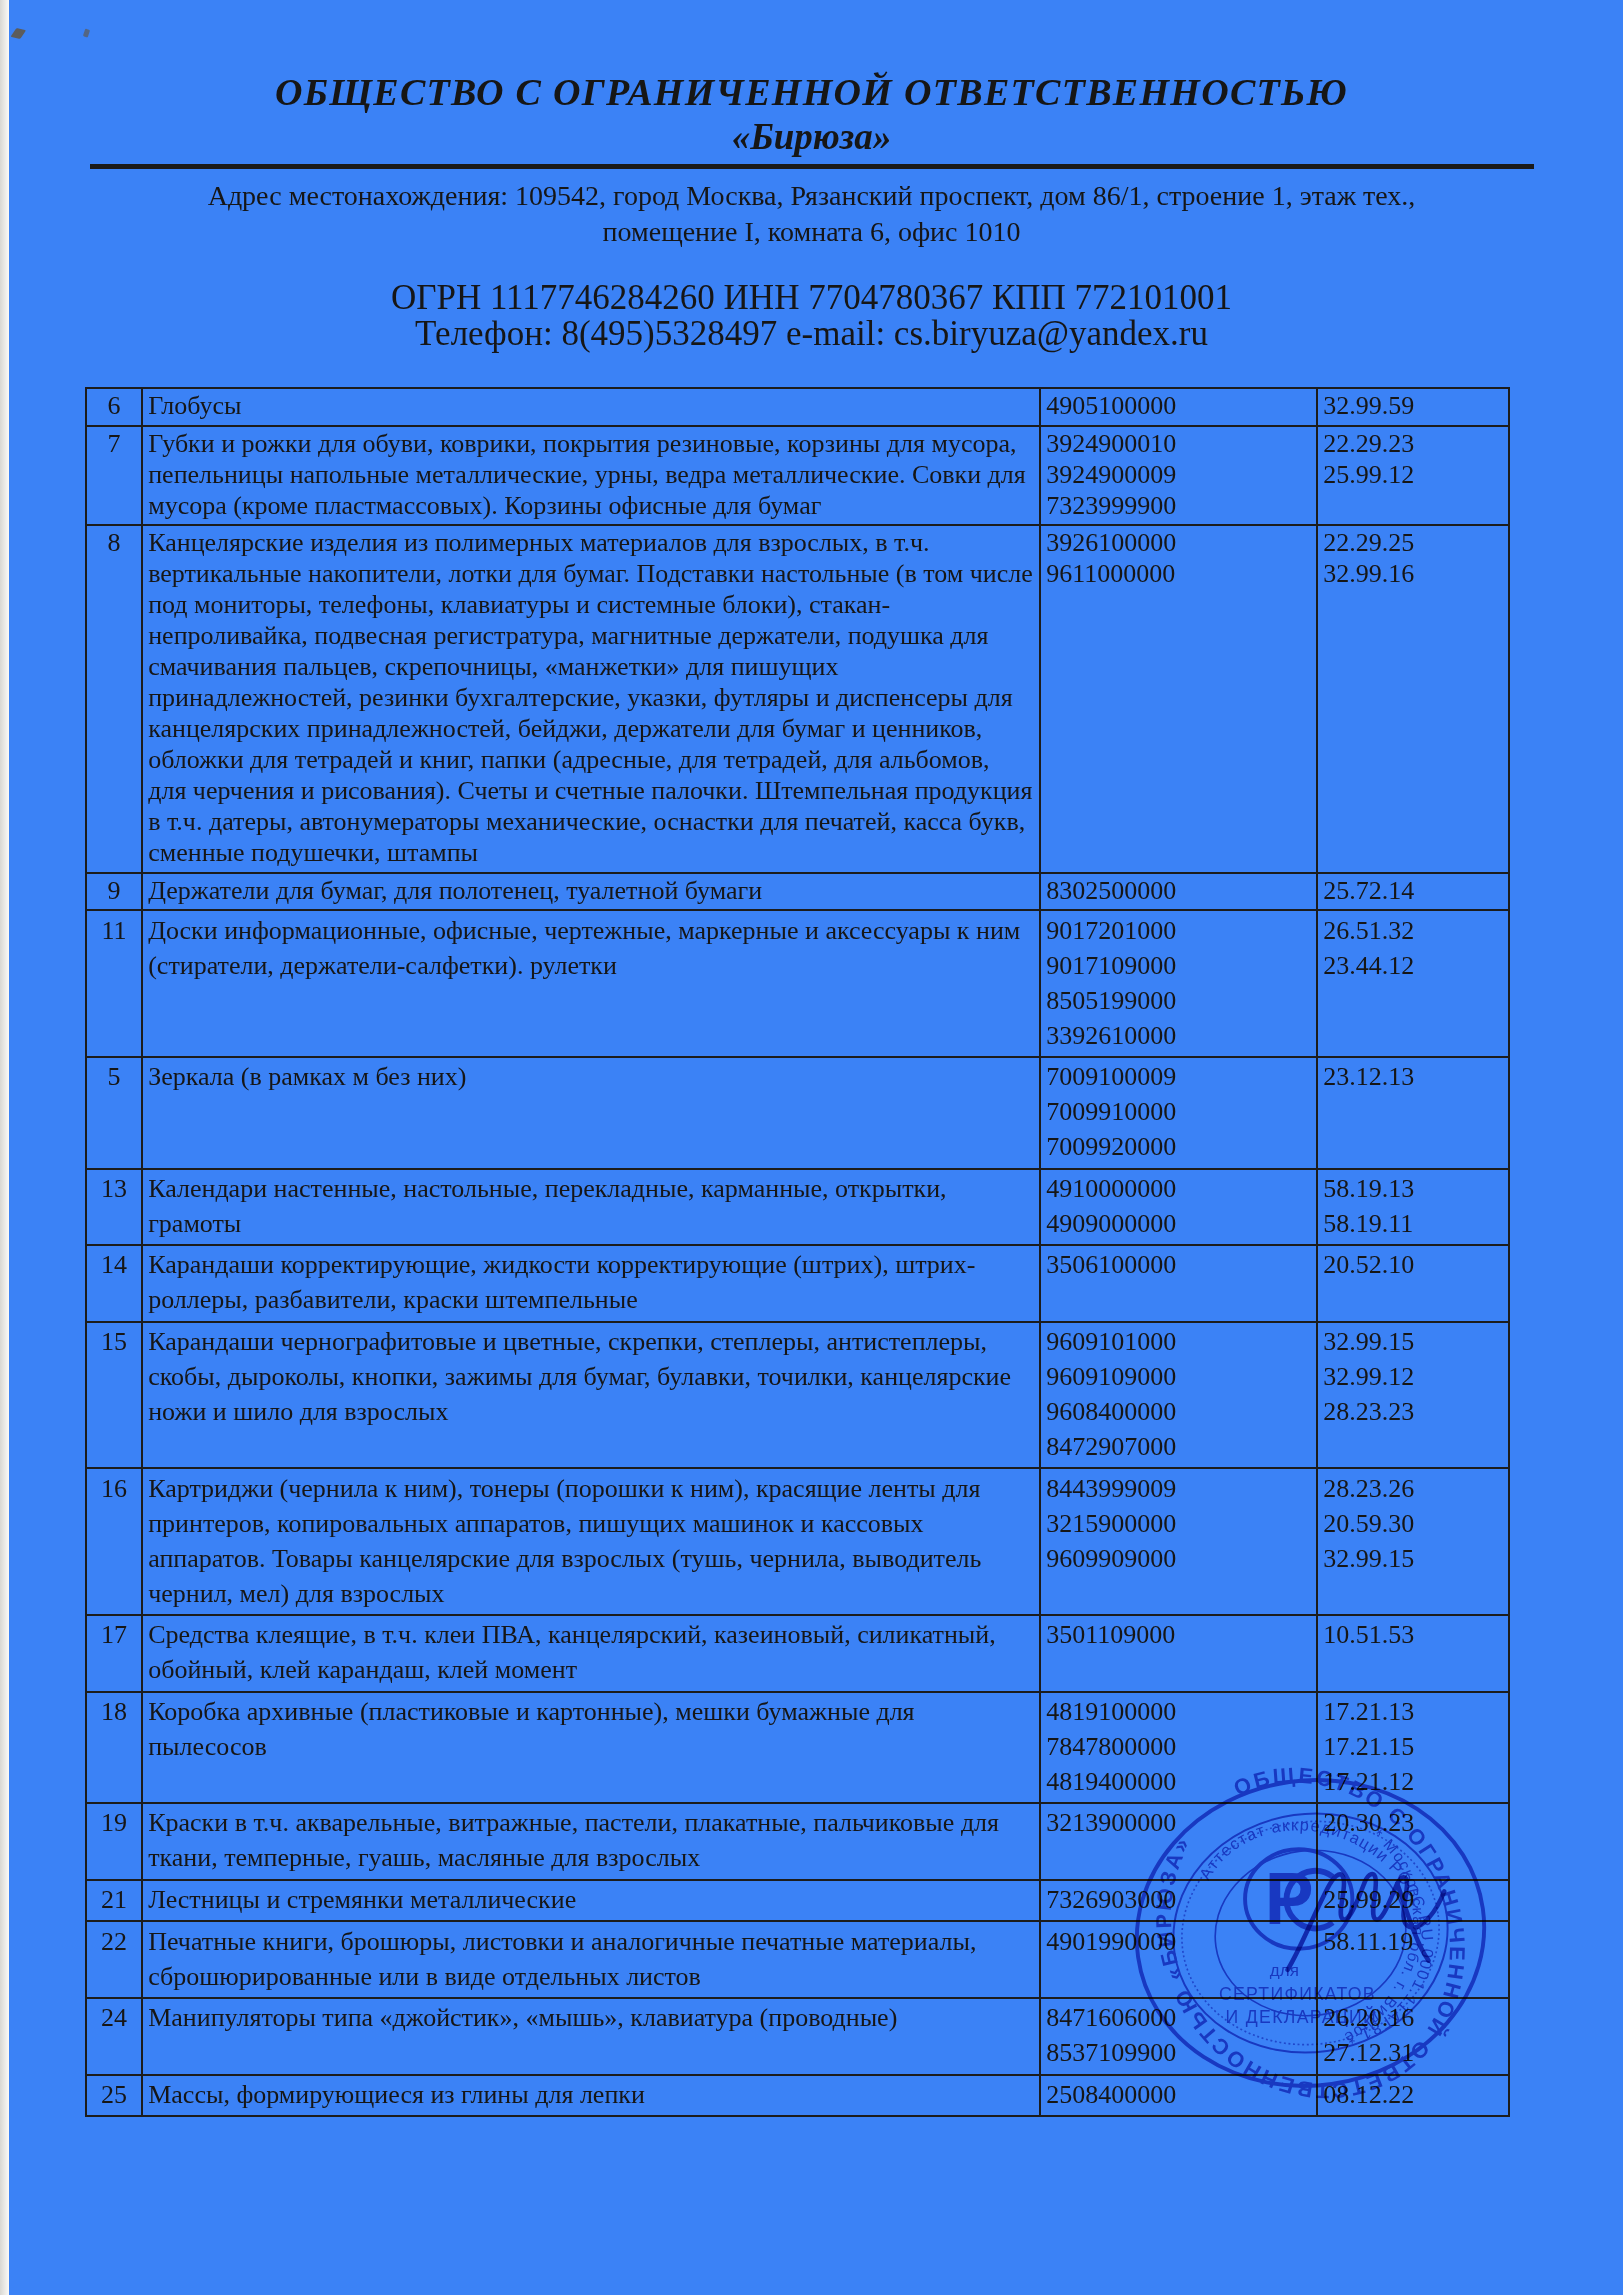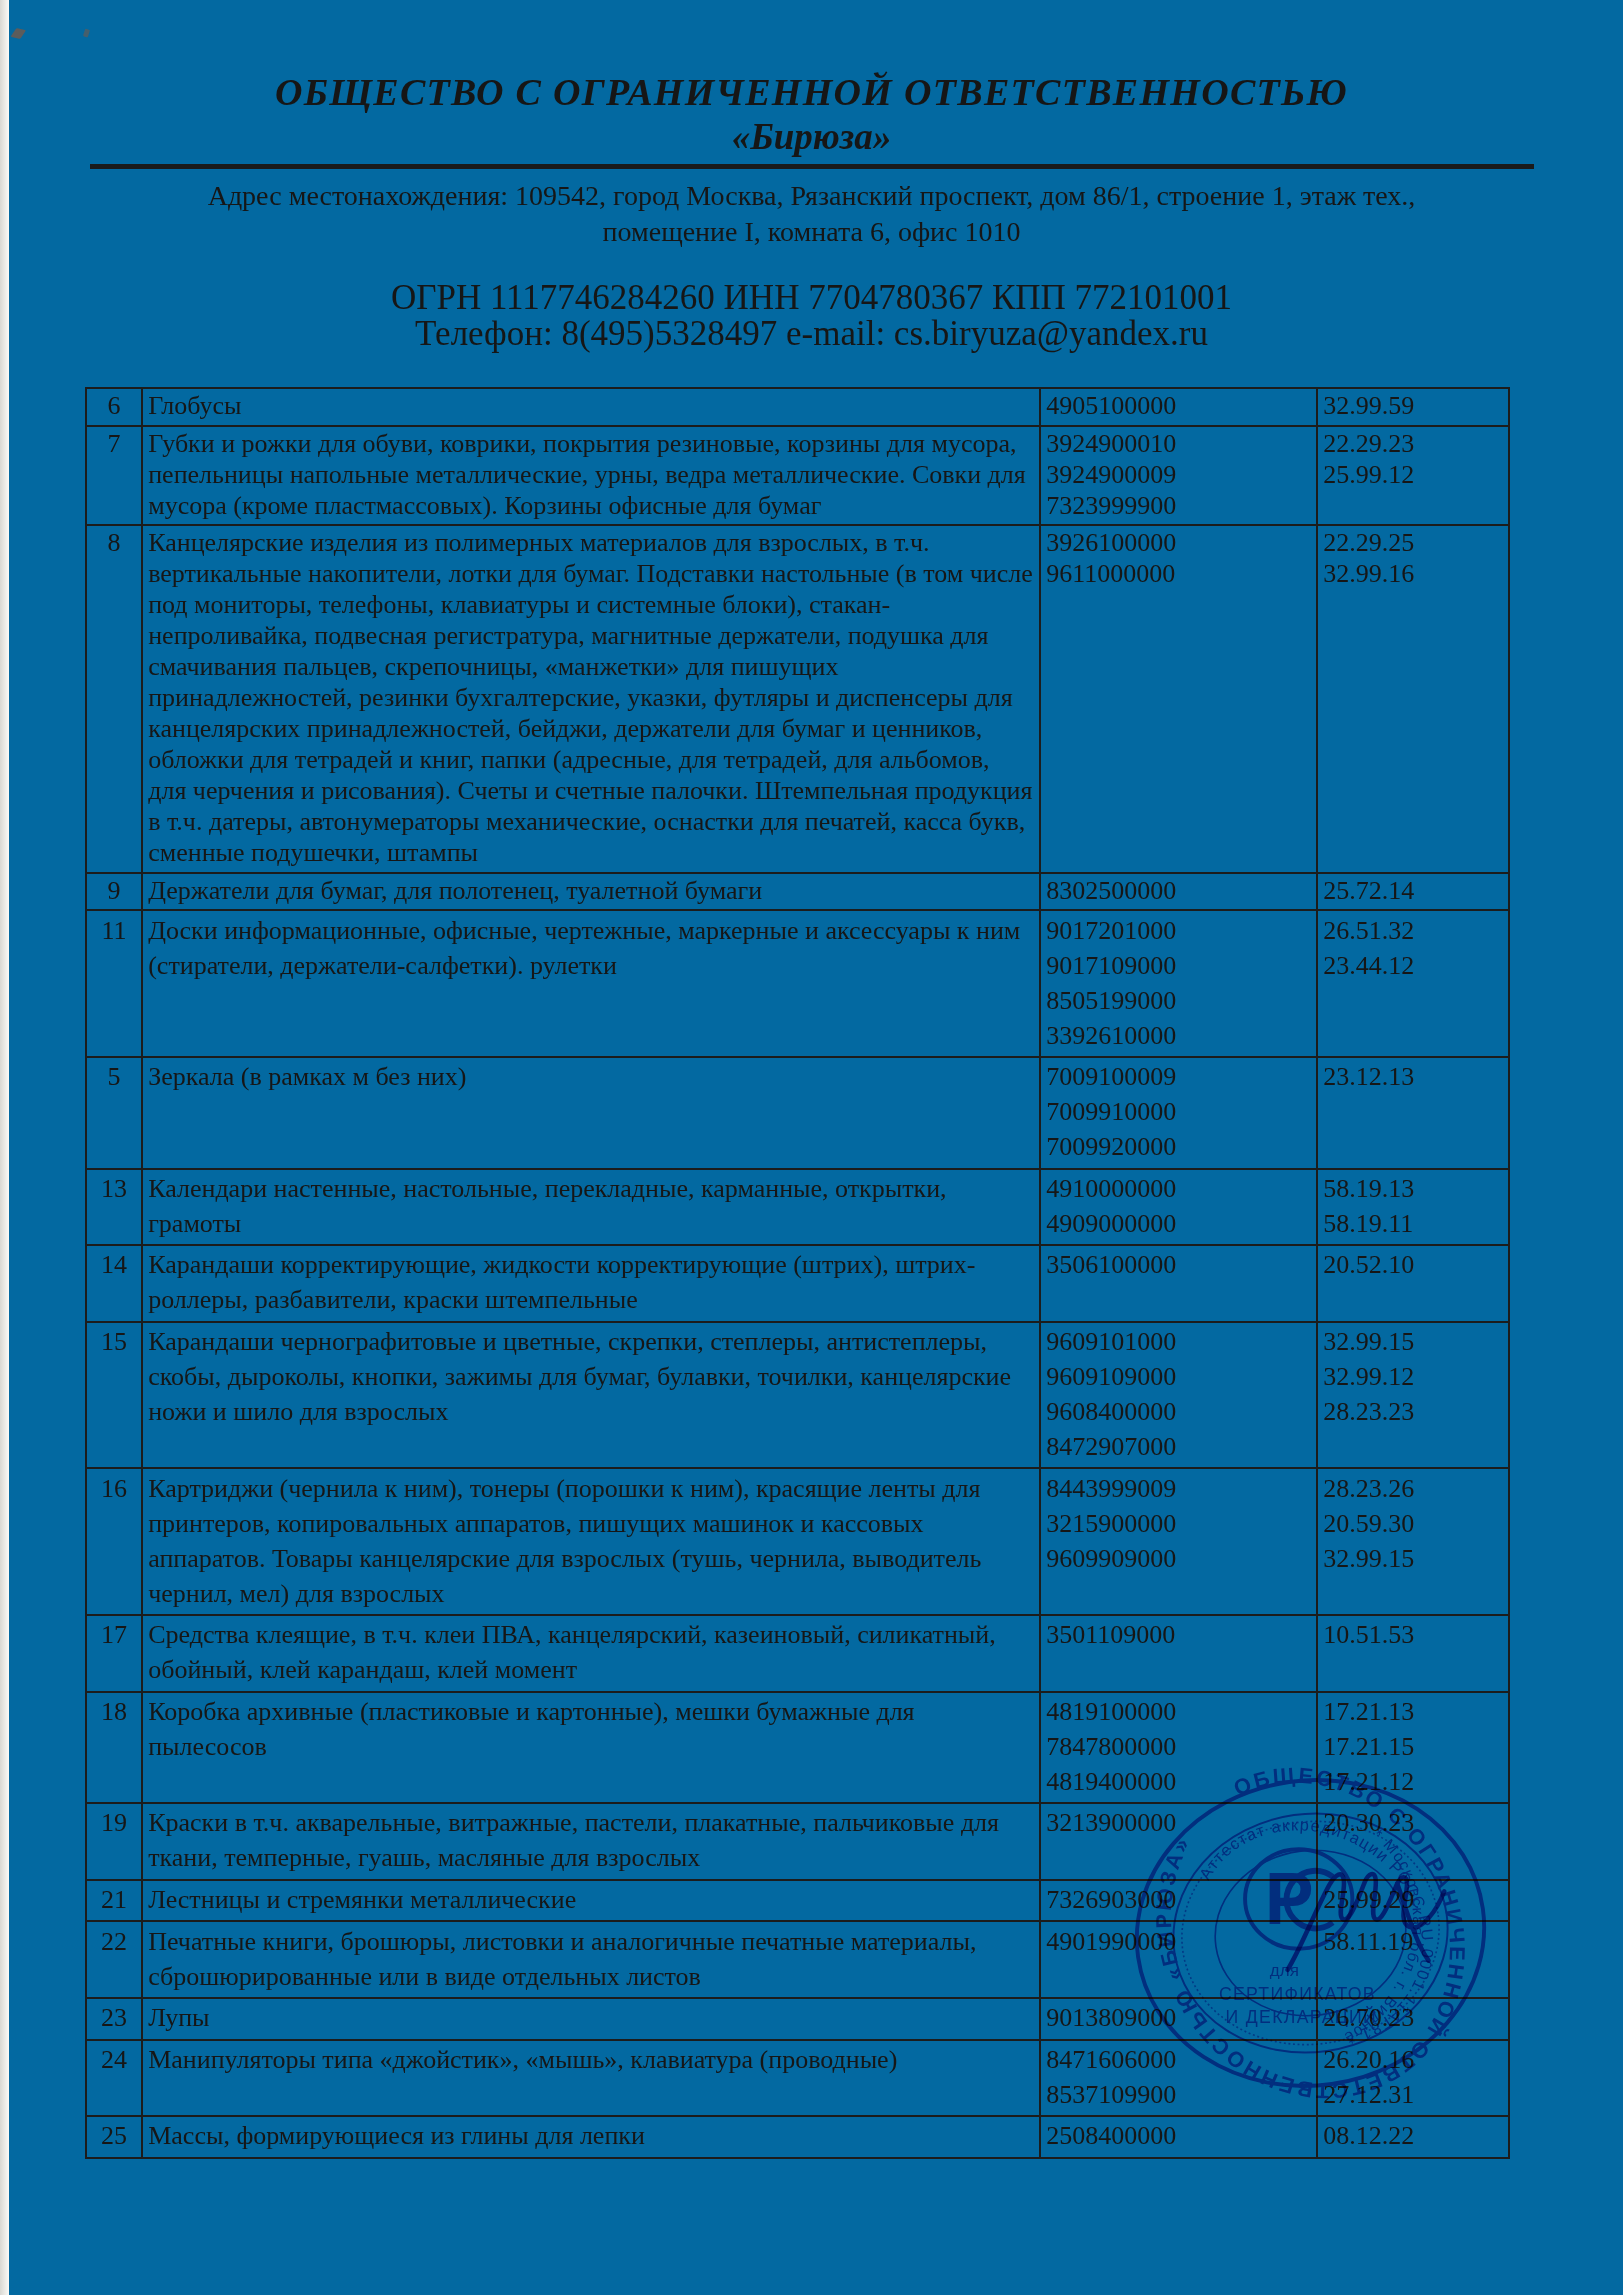--- a/index.html
+++ b/index.html
@@ -1,20 +1,20 @@
 <!DOCTYPE html>
 <html style="font-size:10.5px"><head>
 <meta charset="utf-8">
 <style>
   html,body{margin:0;padding:0;background:#d8d8d8;}
   .page{
     position:relative;
     width:1623px;height:2295px;
     margin:0 auto;
-    background:#0369a1;
+    background:#3b82f6;
     font-family:"Liberation Serif", serif;
     color:#161616;
     overflow:hidden;
   }
   .page::before{ 
     content:"";position:absolute;left:0;top:0;width:9.2px;height:100%;
     background:linear-gradient(90deg,#d9d8d3,#fbfaf7);
   }
   
   .artifact{position:absolute;background:#5c5c5c;border-radius:1.3px;}
@@ -272,30 +272,20 @@
           <td class="c-num">22</td>
           <td class="c-desc">Печатные книги, брошюры, листовки и аналогичные печатные материалы, сброшюрированные или в виде отдельных листов</td>
           <td class="c-codes">
             <div>4901990000</div>
           </td>
           <td class="c-okpd">
             <div>58.11.19</div>
           </td>
         </tr>
         <tr>
-          <td class="c-num">23</td>
-          <td class="c-desc">Лупы</td>
-          <td class="c-codes">
-            <div>9013809000</div>
-          </td>
-          <td class="c-okpd">
-            <div>26.70.23</div>
-          </td>
-        </tr>
-        <tr>
           <td class="c-num">24</td>
           <td class="c-desc">Манипуляторы типа «джойстик», «мышь», клавиатура (проводные)</td>
           <td class="c-codes">
             <div>8471606000</div>
             <div>8537109900</div>
           </td>
           <td class="c-okpd">
             <div>26.20.16</div>
             <div>27.12.31</div>
           </td>

